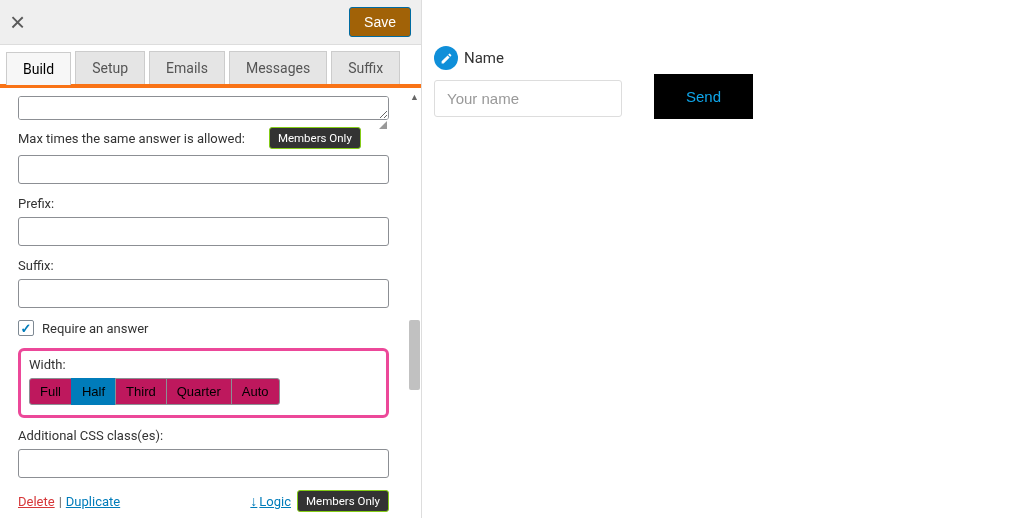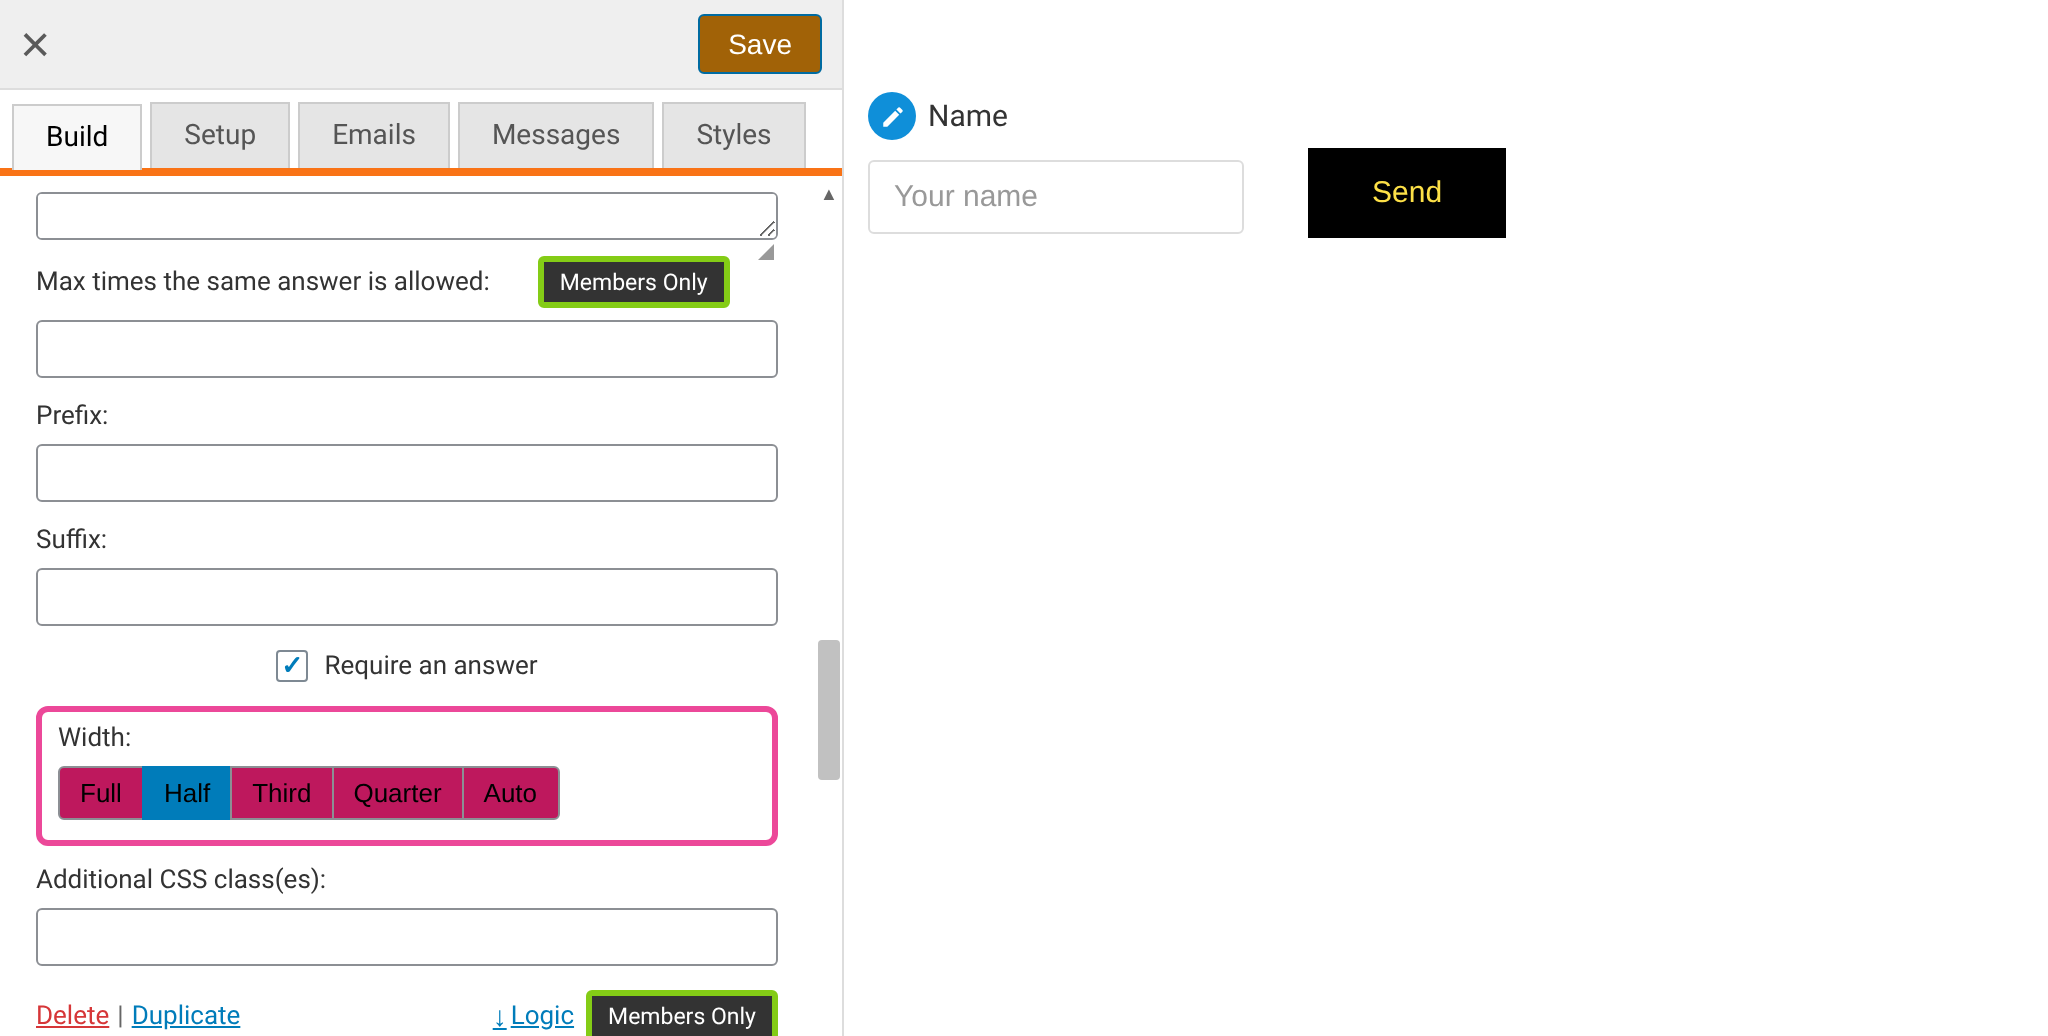--- a/index.html
+++ b/index.html
@@ -19,23 +19,23 @@
   .scroll-arrow { position: absolute; top: 4px; left: 3px; font-size: 9px; color: #666; }
   .scroll-thumb { position: absolute; top: 232px; left: 2px; width: 11px; height: 70px; background: #c1c1c1; border-radius: 2px; }
 
   .field-group { margin-bottom: 12px; }
   .field-label { font-size: 13px; color: #333; margin-bottom: 6px; display: flex; align-items: center; gap: 24px; }
   .text-input, .textarea-input { width: 100%; padding: 6px 8px; border: 1px solid #8c8f94; border-radius: 3px; font-size: 13px; background: #fff; }
   .textarea-input { height: 24px; resize: vertical; margin-bottom: 4px; }
   .resize-handle { position: relative; }
   .resize-handle::after { content: ''; position: absolute; right: 2px; bottom: -2px; width: 0; height: 0; border-right: 8px solid #999; border-top: 8px solid transparent; }
 
-  .members-badge { background: #333; color: #fff; font-size: 11.5px; padding: 3px 8px; border-radius: 3px; border: 3px solid #84cc16; }
+  .members-badge { background: #333; color: #fff; font-size: 11.5px; padding: 3px 8px; border-radius: 3px; border: 1px solid #84cc16; }
 
-  .checkbox-row { display: flex; align-items: center; gap: 8px; margin: 6px 0 12px 0; justify-content: center; }
+  .checkbox-row { display: flex; align-items: center; gap: 8px; margin: 6px 0 12px 0; }
   .checkbox { width: 16px; height: 16px; border: 1px solid #7e8993; border-radius: 2px; display: inline-flex; align-items: center; justify-content: center; background: #fff; cursor: pointer; }
   .checkbox.checked::after { content: '✓'; color: #007cba; font-size: 13px; font-weight: bold; }
 
   .highlight-box { border: 3px solid #ec4899; border-radius: 6px; padding: 6px 8px 10px 8px; margin-bottom: 10px; }
   .seg-group { display: flex; }
   .seg-btn { padding: 5px 10px; border: 1px solid #8c8f94; background: #be185d; font-size: 13px; cursor: pointer; margin-left: -1px; }
   .seg-btn:first-child { border-top-left-radius: 3px; border-bottom-left-radius: 3px; margin-left: 0; }
   .seg-btn:last-child { border-top-right-radius: 3px; border-bottom-right-radius: 3px; }
   .seg-btn.active { background: #007cba; color: #000000; border-color: #007cba; }
 
@@ -51,40 +51,40 @@
   .right { flex: 1; padding: 46px 16px 0 12px; display: flex; }
   .form-row { display: flex; gap: 10px; }
   .form-field { display: flex; flex-direction: column; }
   .form-field.name { width: 188px; }
   .form-field.email { flex: 1; }
   .flabel { display: flex; align-items: center; gap: 6px; font-size: 15px; color: #333; margin-bottom: 10px; }
   .edit-icon { width: 24px; height: 24px; border-radius: 50%; background: #0f8fd9; display: inline-flex; align-items: center; justify-content: center; }
   .edit-icon svg { width: 13px; height: 13px; fill: #fff; }
   .preview-input { width: 100%; padding: 9px 12px; border: 1px solid #ddd; border-radius: 3px; font-size: 15px; color: #999; }
   .preview-input::placeholder { color: #999; }
-  .btn-send { margin-top: 28px; align-self: flex-start; background: #000; color: #fde047; border: none; padding: 14px 32px; font-size: 15px; cursor: pointer; margin-left: 32px; }
+  .btn-send { margin-top: 28px; align-self: flex-start; background: #000; color: #0ea5e9; border: none; padding: 14px 32px; font-size: 15px; cursor: pointer; margin-left: 32px; }
 </style>
 </head>
 <body>
 
 <div class="app">
   <div class="left">
 
     <div class="topbar">
       <button class="close-x">×</button>
       <div class="spacer"></div>
       <button class="btn-save">Save</button>
     </div>
 
     <div class="tabs">
       <div class="tab active">Build</div>
       <div class="tab">Setup</div>
       <div class="tab">Emails</div>
       <div class="tab">Messages</div>
-      <div class="tab">Styles</div>
+      <div class="tab">Suffix</div>
     </div>
 
     <div class="panel-wrap">
       <div class="panel">
 
         <div class="resize-handle"><textarea class="textarea-input" style=""></textarea></div>
 
         <div class="field-group">
           <div class="field-label">
             <span>Max times the same answer is allowed:</span>

